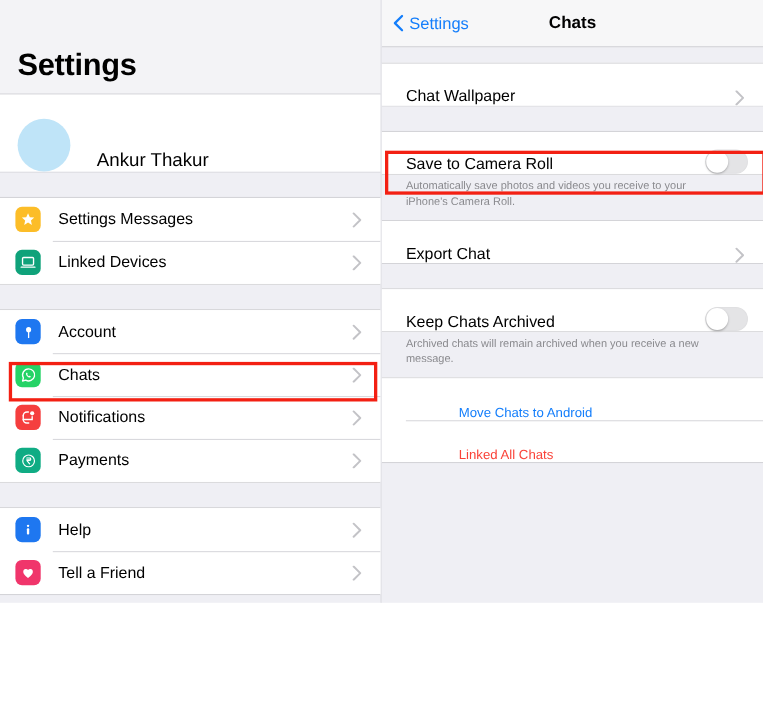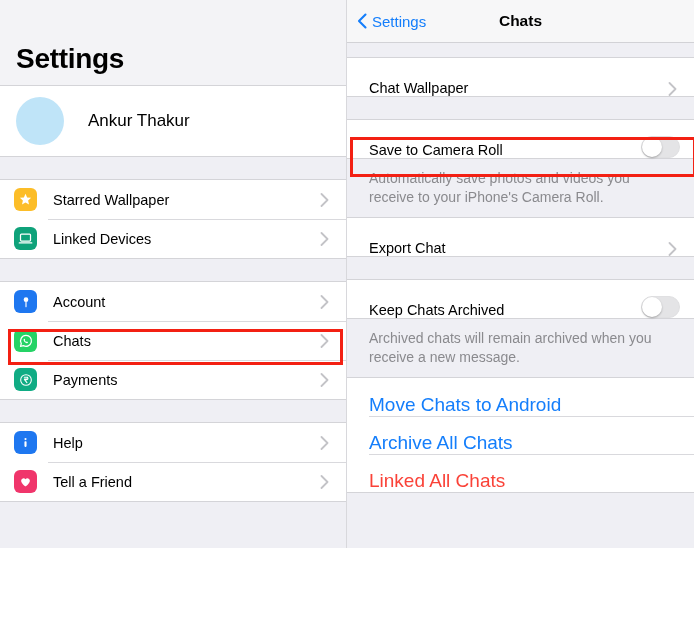--- a/index.html
+++ b/index.html
@@ -21,21 +21,21 @@
     display: flex; align-items: flex-end; padding: 0 0 10px 16px;
   }
   .settings-title { font-size: 28px; font-weight: bold; color: #000; letter-spacing: -0.3px; }
 
   
   .group { background: #ffffff; border-top: 1px solid #d4d4d8; border-bottom: 1px solid #d4d4d8; }
   .gap { height: 22px; background: #efeff4; }
   .gap-sm { height: 14px; background: #efeff4; }
 
   
-  .profile-row { display: flex; align-items: center; height: 70px; padding-left: 16px; background:#fff; }
+  .profile-row { display: flex; align-items: flex-end; height: 70px; padding-left: 16px; background:#fff; }
   .avatar { width: 48px; height: 48px; border-radius: 50%; background: #bfe4f8; flex: 0 0 auto; }
   .profile-name { font-size: 17px; color: #000; margin-left: 24px; }
 
   
   .srow {
     display: flex; align-items: center; height: 39px;
     background: #ffffff; padding-left: 14px; position: relative;
   }
   .srow + .srow::before {
     content: ""; position: absolute; left: 48px; right: 0; top: 0;
@@ -73,27 +73,27 @@
 
   .rrow {
     display: flex; align-items: flex-end; height: 38px;
     background: #ffffff; padding-left: 22px; position: relative;
   }
   .rrow + .rrow::before {
     content: ""; position: absolute; left: 22px; right: 0; top: 0;
     height: 1px; background: #d9d9dd;
   }
   .rrow-label { font-size: 14.5px; color: #000; flex: 1; }
-  .rrow-link { font-size: 19px; flex: 1; }
+  .rrow-link { font-size: 12px; flex: 1; margin-left: 48px; }
   .link-blue { color: #147efb; }
   .link-red  { color: #fa4238; }
 
   .footnote {
-    font-size: 14px; color: #8a8a8e; line-height: 1.35;
-    padding: 10px 30px 10px 22px; background: #efeff4;
+    font-size: 10px; color: #8a8a8e; line-height: 1.35;
+    padding: 4px 30px 10px 22px; background: #efeff4;
   }
 
   
   .toggle {
     width: 39px; height: 22px; border-radius: 11px;
     background: #e4e4e6; border: 1px solid #e0e0e2;
     margin-right: 14px; position: relative; flex: 0 0 auto;
   }
   .toggle .knob {
     position: absolute; top: 0px; left: 0px;
@@ -129,21 +129,21 @@
 
     <div class="gap"></div>
 
     <div class="group">
       <div class="srow">
         <div class="ico" style="background:#fcbd28">
           <svg width="15" height="15" viewBox="0 0 24 24" fill="#fff">
               <path d="M12 2.8l2.6 5.9 6.4.6-4.8 4.3 1.4 6.3L12 16.6 6.4 19.9l1.4-6.3L3 9.3l6.4-.6z"></path>
             </svg>
         </div>
-        <div class="srow-label">Starred Wallpaper</div>
+        <div class="srow-label">Settings Messages</div>
         <div class="chev">
           <svg width="9" height="14" viewBox="0 0 9 14" fill="none" stroke="#c3c3c7" stroke-width="1.8" stroke-linecap="round" stroke-linejoin="round">
               <path d="M1.5 1L7.5 7L1.5 13"></path>
             </svg>
         </div>
       </div>
       <div class="srow">
         <div class="ico" style="background:#0fa27a">
           <svg width="15" height="15" viewBox="0 0 24 24" fill="none" stroke="#fff" stroke-width="2">
               <rect x="4" y="5" width="16" height="11" rx="1.5"></rect>
@@ -177,20 +177,36 @@
         </div>
       </div>
       <div class="srow">
         <div class="ico" style="background:#25d366">
           <svg width="16" height="16" viewBox="0 0 24 24" fill="none" stroke="#fff" stroke-width="1.9">
               <path d="M12 3.5a8.2 8.2 0 00-7.1 12.3L3.8 20l4.3-1.1A8.2 8.2 0 1012 3.5z" stroke-linejoin="round"></path>
               <path d="M9.3 8.6c.3-.1.6 0 .8.4l.6 1.2c.1.3 0 .5-.2.7l-.4.4c.5 1 1.3 1.7 2.2 2.2l.4-.4c.2-.2.5-.3.7-.2l1.2.6c.3.2.5.5.4.8-.2.8-1 1.2-1.8 1.1-2.3-.3-4.4-2.4-4.8-4.8-.1-.8.2-1.6 1-1.9z" fill="#fff" stroke="none"></path>
             </svg>
         </div>
         <div class="srow-label">Chats</div>
+        <div class="chev">
+          <svg width="9" height="14" viewBox="0 0 9 14" fill="none" stroke="#c3c3c7" stroke-width="1.8" stroke-linecap="round" stroke-linejoin="round">
+              <path d="M1.5 1L7.5 7L1.5 13"></path>
+            </svg>
+        </div>
+      </div>
+      <div class="srow">
+        <div class="ico" style="background:#f53e3e">
+          <svg width="15" height="15" viewBox="0 0 24 24" fill="none" stroke="#fff" stroke-width="2">
+              <path d="M5 9.5A5.5 5.5 0 0110.5 4h2" stroke-linecap="round"></path>
+              <path d="M5 9.5v5.5h13V11" stroke-linecap="round"></path>
+              <path d="M5 15a5 5 0 005 5h3" stroke-linecap="round"></path>
+              <circle cx="18" cy="6" r="3" fill="#fff" stroke="none"></circle>
+            </svg>
+        </div>
+        <div class="srow-label">Notifications</div>
         <div class="chev">
           <svg width="9" height="14" viewBox="0 0 9 14" fill="none" stroke="#c3c3c7" stroke-width="1.8" stroke-linecap="round" stroke-linejoin="round">
               <path d="M1.5 1L7.5 7L1.5 13"></path>
             </svg>
         </div>
       </div>
       <div class="srow">
         <div class="ico" style="background:#10ac84">
           <svg width="16" height="16" viewBox="0 0 24 24" fill="none" stroke="#fff" stroke-width="1.6">
               <circle cx="12" cy="12" r="8"></circle>
@@ -302,23 +318,20 @@
       </div>
     </div>
 
     <div class="footnote">Archived chats will remain archived when you receive a new message.</div>
 
     <div class="group">
       <div class="rrow">
         <div class="rrow-link link-blue">Move Chats to Android</div>
       </div>
       <div class="rrow">
-        <div class="rrow-link link-blue">Archive All Chats</div>
-      </div>
-      <div class="rrow">
         <div class="rrow-link link-red">Linked All Chats</div>
       </div>
     </div>
 
   </div>
 
   <div class="hl" id="hl-chats"></div>
   <div class="hl" id="hl-camera"></div>
 
 </div>

